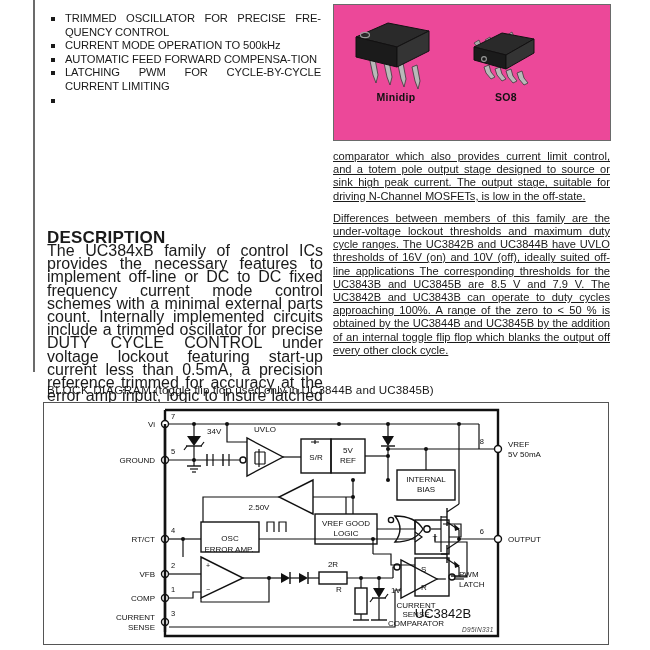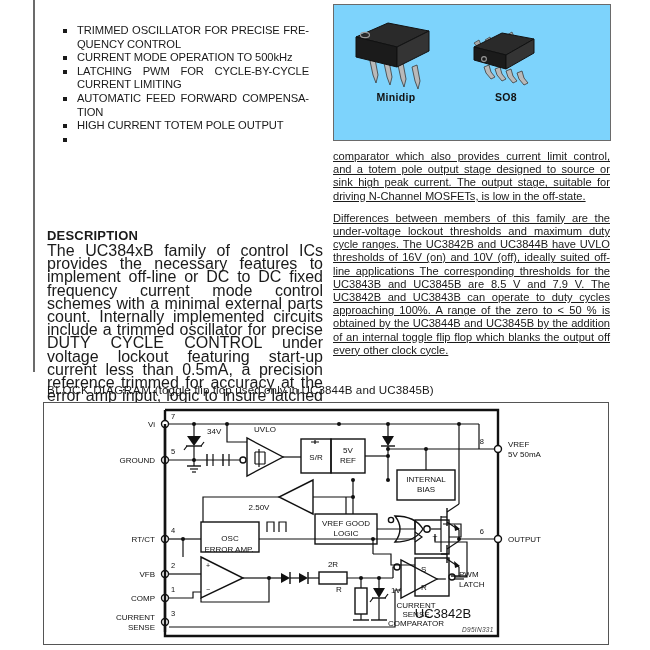--- a/index.html
+++ b/index.html
@@ -23,21 +23,21 @@
 
   
   .features {
     position: absolute;
     left: 47px;
     top: 8px;
     width: 278px;
   }
   ul.feature-list {
     list-style: none;
-    margin: 16px;
+    margin: 4px;
     padding: 0;
   }
   ul.feature-list li {
     position: relative;
     padding-left: 14px;
     font-size: 11.2px;
     line-height: 13.6px;
     letter-spacing: -0.1px;
     margin-bottom: 0px;
     text-align: justify;
@@ -48,21 +48,21 @@
     top: 5px;
     width: 4px;
     height: 4px;
     background: #1a1a1a;
   }
 
   .desc-head {
     position: absolute;
     left: 47px;
     top: 228px;
-    font-size: 13px;
+    font-size: 17px;
     font-weight: bold;
     letter-spacing: 0.2px;
   }
   .desc-body {
     position: absolute;
     left: 47px;
     top: 244px;
     width: 276px;
     font-size: 16px;
     line-height: 13.2px;
@@ -84,21 +84,21 @@
   }
 
   
   .pkg-box {
     position: absolute;
     left: 333px;
     top: 4px;
     width: 278px;
     height: 137px;
     border: 1.5px solid #6a6a6a;
-    background: #7dd3fc;
+    background: #ec4899;
     box-sizing: border-box;
   }
   .pkg-label {
     position: absolute;
     font-size: 10.5px;
     font-weight: bold;
     color: #111;
     letter-spacing: 0.3px;
   }
 
@@ -139,23 +139,22 @@
 <body>
 
 <div class="page">
 
   <div class="left-rule"></div>
 
   <div class="features">
     <ul class="feature-list">
       <li><span class="sq"></span><span>TRIMMED OSCILLATOR FOR PRECISE FRE-QUENCY CONTROL</span></li>
       <li><span class="sq"></span><span>CURRENT MODE OPERATION TO 500kHz</span></li>
+      <li><span class="sq"></span><span>AUTOMATIC FEED FORWARD COMPENSA-TION</span></li>
       <li><span class="sq"></span><span>LATCHING PWM FOR CYCLE-BY-CYCLE CURRENT LIMITING</span></li>
-      <li><span class="sq"></span><span>AUTOMATIC FEED FORWARD COMPENSA-TION</span></li>
-      <li><span class="sq"></span><span>HIGH CURRENT TOTEM POLE OUTPUT</span></li>
       <li><span class="sq"></span></li>
     </ul>
   </div>
 
   <div class="desc-head">DESCRIPTION</div>
   <div class="desc-body">The UC384xB family of control ICs provides the necessary features to implement off-line or DC to DC fixed frequency current mode control schemes with a minimal external parts count. Internally implemented circuits include a trimmed oscillator for precise DUTY CYCLE CONTROL under voltage lockout featuring start-up current less than 0.5mA, a precision reference trimmed for accuracy at the error amp input, logic to insure latched operation, a PWM</div>
 
   <div class="right-col">
     <p>comparator which also provides current limit control, and a totem pole output stage designed to source or sink high peak current. The output stage, suitable for driving N-Channel MOSFETs, is low in the off-state.</p>
     <p>Differences between members of this family are the under-voltage lockout thresholds and maximum duty cycle ranges. The UC3842B and UC3844B have UVLO thresholds of 16V (on) and 10V (off), ideally suited off-line applications The corresponding thresholds for the UC3843B and UC3845B are 8.5 V and 7.9 V. The UC3842B and UC3843B can operate to duty cycles approaching 100%. A range of the zero to  &lt;  50 % is obtained by the UC3844B and UC3845B by the addition of an internal toggle flip flop which blanks the output off every other clock cycle.</p>

